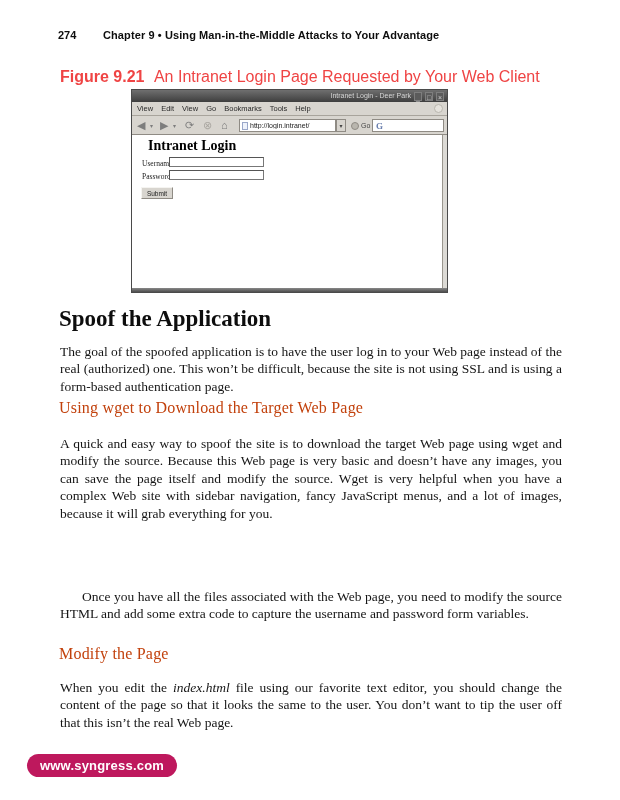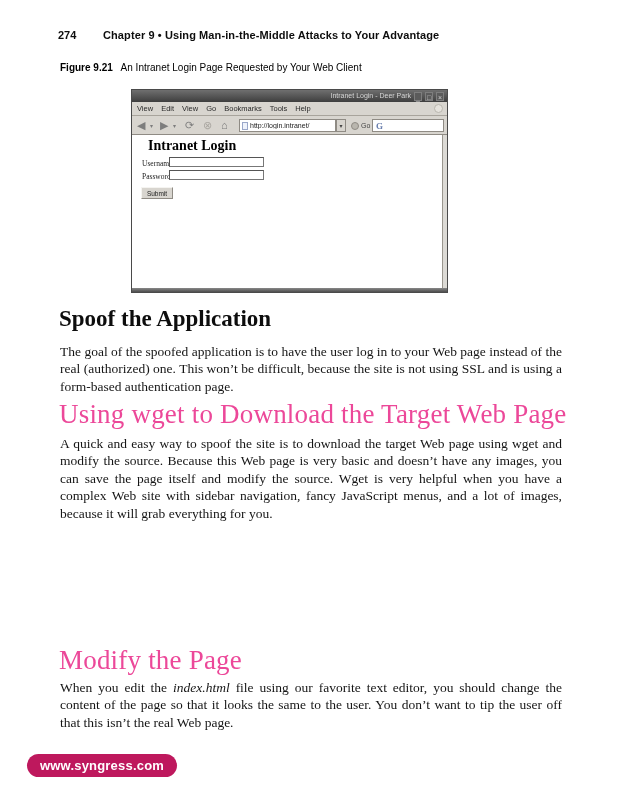--- a/index.html
+++ b/index.html
@@ -7,22 +7,22 @@
   .page {
     position:relative; width:620px; height:800px; background:#ffffff;
     font-family:"Liberation Serif", serif; color:#111; overflow:hidden;
   }
   
   .running-header { position:absolute; top:29px; left:0; width:620px; height:16px;
     font-family:"Liberation Sans", sans-serif; font-weight:bold; font-size:11px; color:#0d0d0d;margin-left:43px; }
   .pg-num { position:absolute; left:15px; top:0; }
   .ch-title { position:absolute; left:60px; top:0; letter-spacing:0.1px; }
   
-  .fig-caption { position:absolute; top:62px; left:60px; width:520px;
-    font-family:"Liberation Sans", sans-serif; font-size:10px; color:#000000; }
+  .fig-caption { position:absolute; top:68px; left:60px; width:520px;
+    font-family:"Liberation Sans", sans-serif; font-size:16px; color:#ef4444; }
   .fig-label { font-weight:bold; }
   .fig-text { margin-left:5px; }
   
   .bw { position:absolute; left:131px; top:89px; width:317px; height:204px;
     border:1px solid #4a4a4a; background:#ffffff; font-family:"Liberation Sans", sans-serif; }
   .bw-titlebar { position:absolute; left:0; top:0; width:100%; height:12px;
     background:linear-gradient(#6f6f6f,#3e3e3e); display:flex; align-items:center;
     justify-content:flex-end; padding:0 3px; gap:3px; }
   .bw-title { color:#d6d6d6; font-size:7px; line-height:12px; white-space:nowrap; }
   .bw-ctrl { color:#cfcfcf; font-size:7px; line-height:10px; width:8px; text-align:center;
@@ -60,21 +60,21 @@
   .form-label { position:absolute; font-family:"Liberation Serif", serif; font-size:7.5px; color:#222; }
   .form-input { position:absolute; width:95px; height:10px; border:1px solid #777;
     border-top-color:#555; border-left-color:#555; background:#fff; font-size:7px; padding:0 2px; }
   .submit-btn { position:absolute; left:9px; top:52px; width:32px; height:12px;
     background:#d8d5cf; border:1px solid #8f8b84; border-top-color:#f5f4f1; border-left-color:#f5f4f1;
     font-family:"Liberation Sans", sans-serif; font-size:6.5px; color:#222; line-height:9px; }
   
   .h1 { position:absolute; left:59px; top:306px; width:520px;
     font-family:Liberation Serif, serif; font-weight:600; font-size:23px; color:#0d0d0d; }
   .h2 { position:absolute; left:59px; width:520px; font-family:"Liberation Serif", serif;
-    font-weight:normal; font-size:27px; color:#ec4899; letter-spacing:0.2px; }
+    font-weight:normal; font-size:16px; color:#c2410c; letter-spacing:0.2px; }
   .h2-wget { top:399px; }
   .h2-modify { top:645px; }
   .para { position:absolute; left:60px; width:502px; font-size:13.5px; line-height:17.4px;
     text-align:justify; color:#151515; }
   .p1 { top:343px; }
   .p2 { top:435px; }
   .p3 { top:522px; text-indent:22px; }
   .p4 { top:588px; text-indent:22px; }
   .p5 { top:679px; }
   .code-line { position:absolute; left:60px; top:563px; font-family:"DejaVu Sans Mono", monospace;
@@ -165,20 +165,21 @@
   <div class="h1">Spoof the Application</div>
 
   <p class="para p1">The goal of the spoofed application is to have the user log in to your Web page instead of the real (authorized) one. This won’t be difficult, because the site is not using SSL and is using a form-based authentication page.</p>
 
   <div class="h2 h2-wget">Using wget to Download the Target Web Page</div>
 
   <p class="para p2">A quick and easy way to spoof the site is to download the target Web page using wget and modify the source. Because this Web page is very basic and doesn’t have any images, you can save the page itself and modify the source. Wget is very helpful when you have a complex Web site with sidebar navigation, fancy JavaScript menus, and a lot of images, because it will grab everything for you.</p>
 
 
 
+  <p class="para p4">Once you have all the files associated with the Web page, you need to modify the source HTML and add some extra code to capture the username and password form variables.</p>
 
   <div class="h2 h2-modify">Modify the Page</div>
 
   <p class="para p5"><span>When you edit the </span><span class="italic">index.html</span><span> file using our favorite text editor, you should change the content of the page so that it looks the same to the user. You don’t want to tip the user off that this isn’t the real Web page.</span></p>
 
   <div class="footer-pill">
     <span class="footer-text">www.syngress.com</span>
   </div>
 
 </div>

